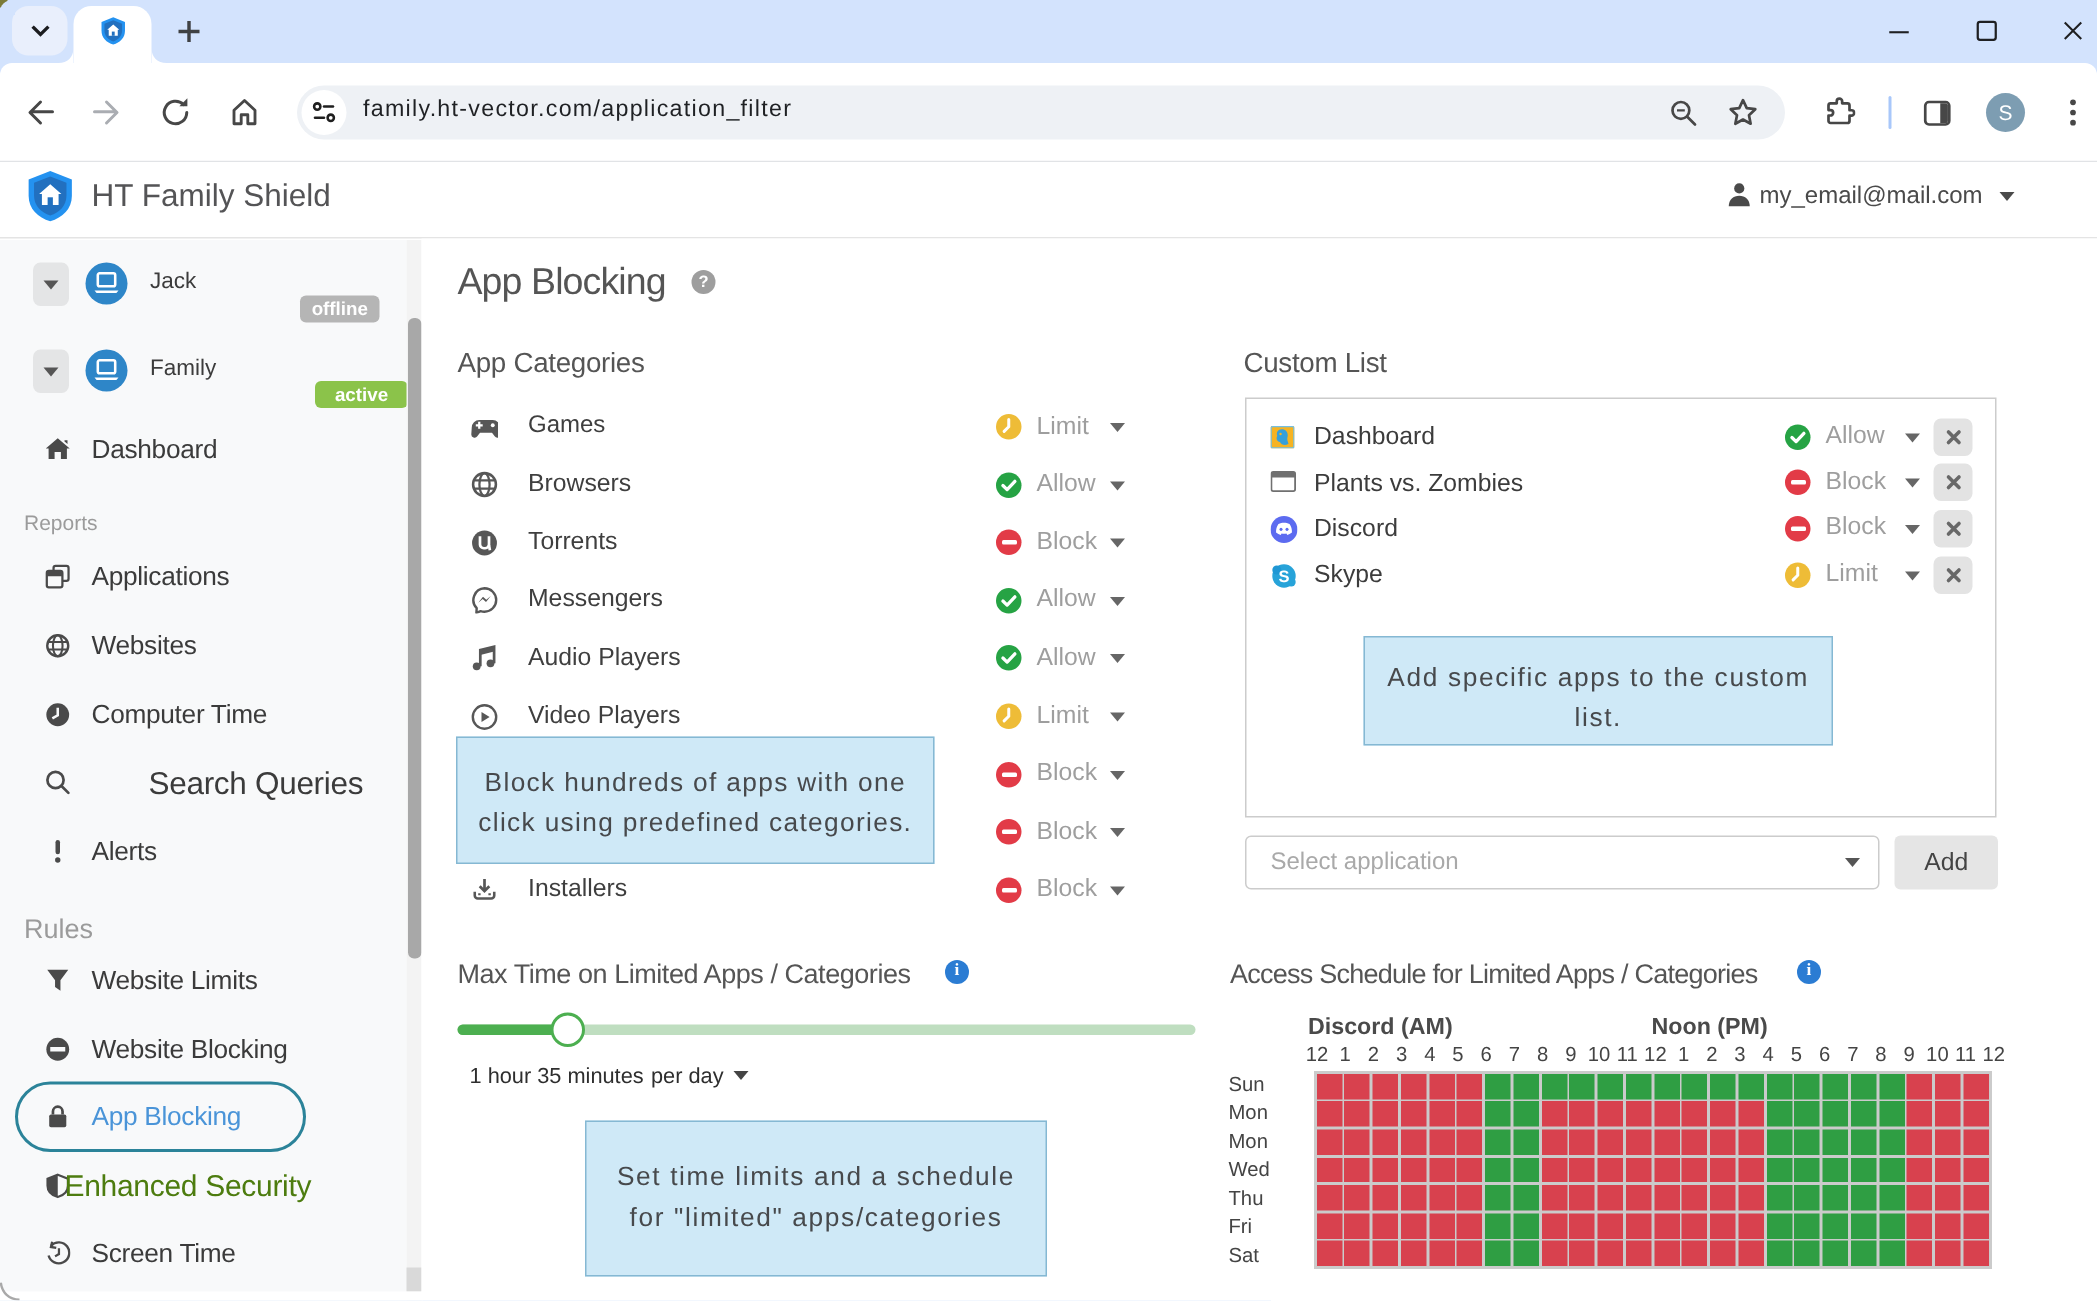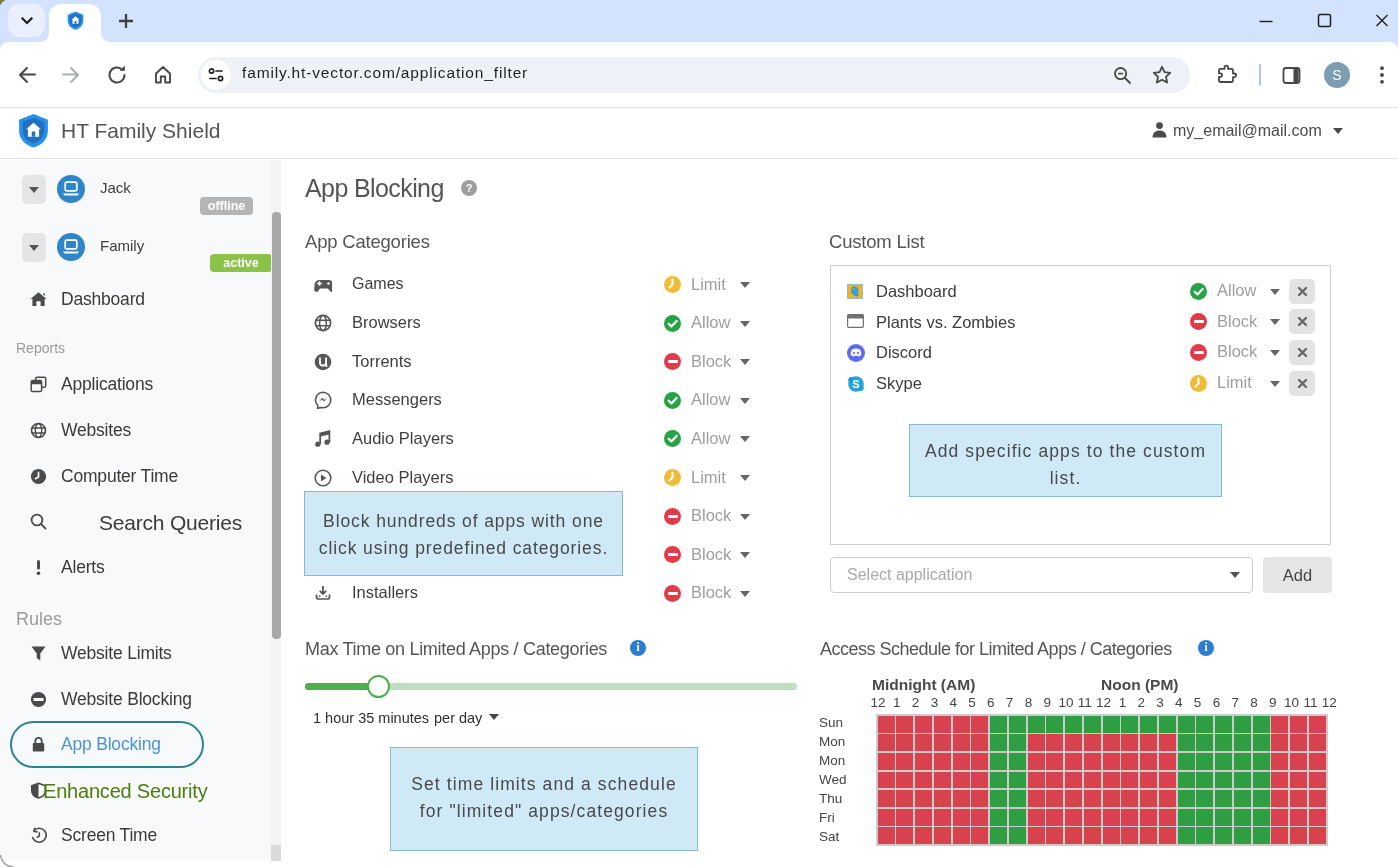--- a/index.html
+++ b/index.html
@@ -373,21 +373,21 @@
 <div class="abs" style="left:349px;top:481px;width:16px;height:16px;border-radius:50%;background:#2b7cd3;color:#fff;font-size:11.5px;font-weight:bold;font-family:&quot;Liberation Serif&quot;,serif;text-align:center;line-height:15px;">i</div>
 <div class="abs" style="left:24px;top:524px;width:492px;height:7px;border-radius:4px;background:#bfdec0;"></div>
 <div class="abs" style="left:24px;top:524px;width:73px;height:7px;border-radius:4px;background:#4caf50;"></div>
 <div class="abs" style="left:86px;top:516px;width:23px;height:23px;border-radius:50%;background:#fff;border:2.5px solid #4caf50;"></div>
 <div class="abs" style="left:32px;top:551px;font-size:14.5px;color:#2e2e2e;">1 hour 35 minutes</div>
 <div class="abs" style="left:153px;top:551px;font-size:14.5px;color:#2e2e2e;">per day</div>
 <div class="abs" style="left:208px;top:555px;width:0;height:0;border-left:5.5px solid transparent;border-right:5.5px solid transparent;border-top:6px solid #444;"></div>
 <div class="abs" style="left:109px;top:588px;width:308px;height:104px;background:#cfe9f7;border:1.5px solid #85b8d3;color:#47494c;font-size:17.5px;text-align:center;line-height:26.5px;letter-spacing:1.1px;padding-top:23px;">Set time limits and a schedule<br>for "limited" apps/categories</div>
 <div class="abs" style="left:539px;top:480px;font-size:18px;color:#555;letter-spacing:-0.5px;">Access Schedule for Limited Apps / Categories</div>
 <div class="abs" style="left:917px;top:481px;width:16px;height:16px;border-radius:50%;background:#2b7cd3;color:#fff;font-size:11.5px;font-weight:bold;font-family:&quot;Liberation Serif&quot;,serif;text-align:center;line-height:15px;">i</div>
-<div class="abs" style="left:591px;top:517px;font-size:15.5px;font-weight:bold;color:#4a4a4a;">Midnight (AM)</div>
+<div class="abs" style="left:591px;top:517px;font-size:15.5px;font-weight:bold;color:#4a4a4a;">Discord (AM)</div>
 <div class="abs" style="left:820px;top:517px;font-size:15.5px;font-weight:bold;color:#4a4a4a;">Noon (PM)</div>
 <div class="abs" style="left:583.0px;top:536px;width:28px;text-align:center;font-size:13.5px;color:#444;">12</div>
 <div class="abs" style="left:601.8px;top:536px;width:28px;text-align:center;font-size:13.5px;color:#444;">1</div>
 <div class="abs" style="left:620.6px;top:536px;width:28px;text-align:center;font-size:13.5px;color:#444;">2</div>
 <div class="abs" style="left:639.4px;top:536px;width:28px;text-align:center;font-size:13.5px;color:#444;">3</div>
 <div class="abs" style="left:658.2px;top:536px;width:28px;text-align:center;font-size:13.5px;color:#444;">4</div>
 <div class="abs" style="left:677.0px;top:536px;width:28px;text-align:center;font-size:13.5px;color:#444;">5</div>
 <div class="abs" style="left:695.8px;top:536px;width:28px;text-align:center;font-size:13.5px;color:#444;">6</div>
 <div class="abs" style="left:714.6px;top:536px;width:28px;text-align:center;font-size:13.5px;color:#444;">7</div>
 <div class="abs" style="left:733.4000000000001px;top:536px;width:28px;text-align:center;font-size:13.5px;color:#444;">8</div>

